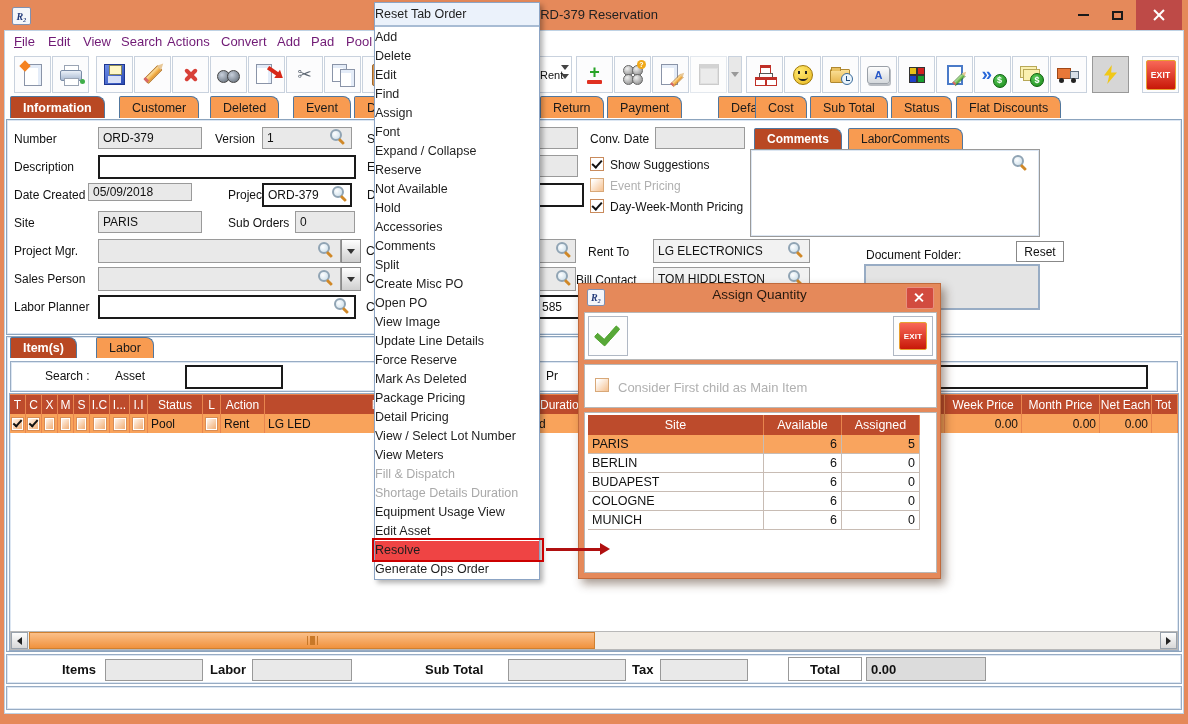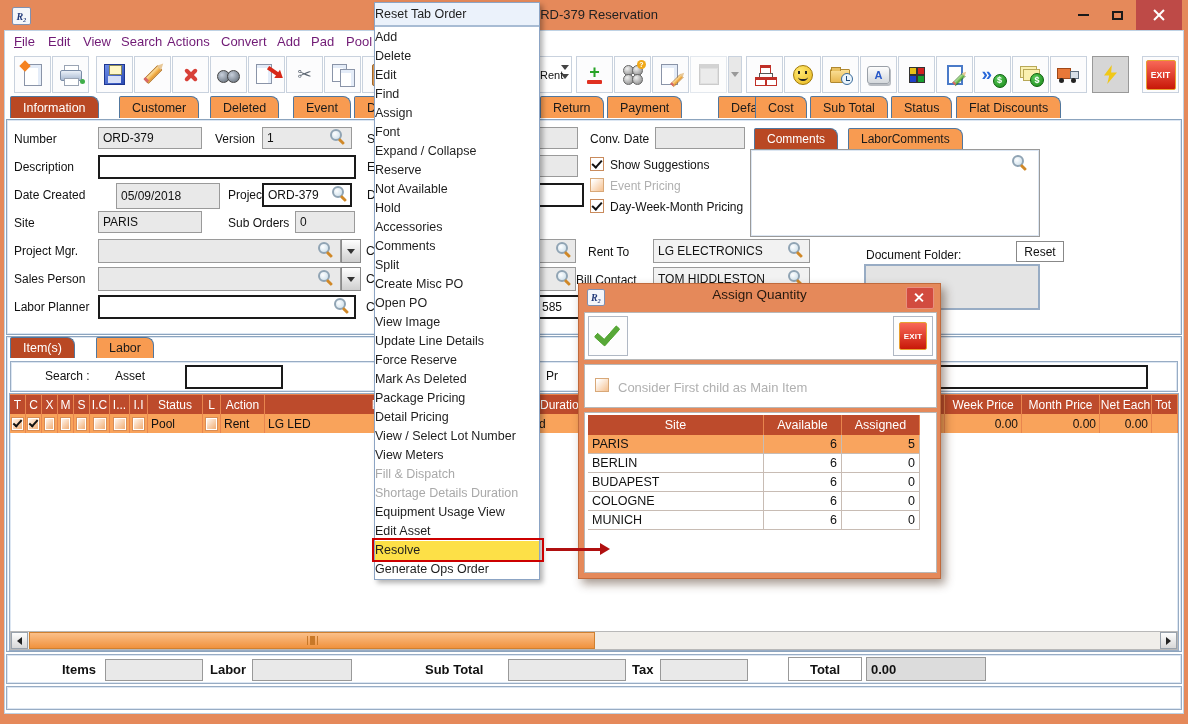--- a/index.html
+++ b/index.html
@@ -92,21 +92,21 @@
   .dn i{position:absolute;width:15px;height:10px;background:#FAF0B0;border:1px solid #B8A858}
   .tk{position:relative;width:24px;height:16px}
   .tk .bx{position:absolute;left:0;top:1px;width:12px;height:9px;background:#E87838;border:1px solid #A04818}
   .tk .cb2{position:absolute;left:13px;top:4px;width:7px;height:6px;background:#D8E0E8;border:1px solid #607080}
   .tk .w1,.tk .w2{position:absolute;bottom:0;width:5px;height:5px;border-radius:50%;background:#222}
   .tk .w1{left:2px}.tk .w2{left:14px}
   .fz{width:13px;height:19px;background:#F0C818;clip-path:polygon(60% 0,0 55%,40% 55%,25% 100%,100% 40%,55% 40%)}
   .exitic{width:28px;height:28px;background:linear-gradient(#F86858,#C81808);border:1px solid #E8A030;border-radius:2px;color:#fff;font-weight:bold;font-size:8.5px;display:flex;align-items:center;justify-content:center;letter-spacing:.2px}
   
   .tab{position:absolute;top:96px;height:22px;background:#F89B51;border:1px solid #51779E;border-bottom:none;border-radius:2px 8px 0 0;font-size:12.5px;color:#1a1a1a;display:flex;align-items:center;padding:0 12px;box-sizing:border-box;white-space:nowrap}
-  .tab.act{background:#B94823;color:#fff;font-weight:normal}
+  .tab.act{background:#B94823;color:#fff;font-weight:bold}
   
   .panel{position:absolute;background:#fff;border:1px solid #8CA4BE;box-shadow:inset 0 0 0 1px #DCE6F2;box-sizing:border-box}
   .lbl{position:absolute;font-size:12px;color:#111;white-space:nowrap}
   .lbl.dim{color:#B0B0B0}
   .fld{position:absolute;background:#E9E9E9;border:1px solid #9A9A9A;font-size:12px;display:flex;align-items:center;padding:0 4px;box-sizing:border-box;white-space:nowrap;overflow:hidden}
   .inp{position:absolute;background:#fff;border:2px solid #1a1a1a;font-size:12px;display:flex;align-items:center;padding:0 4px;box-sizing:border-box}
   .mag{position:absolute;width:17px;height:17px}
   .mag::before{content:"";position:absolute;left:0;top:0;width:8px;height:8px;border:2px solid #90A4B4;border-radius:50%;background:radial-gradient(circle at 35% 35%,#FDFEFF,#C8DCE8)}
   .mag::after{content:"";position:absolute;left:10px;top:9px;width:7px;height:3px;background:#D08828;border-radius:1px;transform:rotate(45deg);transform-origin:0 0}
   .ddb{position:absolute;width:20px;height:24px;background:linear-gradient(#FEFEFE,#CFCFCF);border:1px solid #8A8A8A;display:flex;align-items:center;justify-content:center;box-sizing:border-box}
@@ -123,21 +123,21 @@
   .sbtn{position:absolute;width:17px;height:17px;background:linear-gradient(#FDFDFD,#D8D8D8);border:1px solid #99A2AC;display:flex;align-items:center;justify-content:center;box-sizing:border-box}
   .tl{width:0;height:0;border-top:4px solid transparent;border-bottom:4px solid transparent;border-right:5px solid #222}
   .tr{width:0;height:0;border-top:4px solid transparent;border-bottom:4px solid transparent;border-left:5px solid #222}
   .thumb{position:absolute;background:linear-gradient(#FBC08A,#F0923E);border:1px solid #D08030;box-sizing:border-box;display:flex;align-items:center;justify-content:center}
   .thumb::after{content:"";width:5px;height:9px;border-left:1px solid #C87828;border-right:1px solid #C87828;background:#C87828;background-clip:content-box;padding:0 2px}
   
   .cmenu{position:absolute;left:374px;top:2px;width:166px;background:#fff;border:1px solid #8CA4C4;box-shadow:3px 3px 5px rgba(0,0,0,.3);z-index:30;box-sizing:border-box}
   .mi{height:19px;line-height:19px;font-size:12.5px;color:#1e1e1e;white-space:nowrap;overflow:hidden}
   .mi.first{height:22px;line-height:22px;background:#EBF2FB;border-bottom:2px solid #A8BCD4;margin-bottom:1px}
   .mi.dis{color:#A9A9A9}
-  .mi.hl{background:#fde047}
+  .mi.hl{background:#ef4444}
   
   .dlg{position:absolute;left:578px;top:283px;width:363px;height:296px;background:#E5895A;border:1px solid #C06A3C;box-shadow:4px 5px 9px rgba(60,30,10,.45);z-index:20;box-sizing:border-box}
   .dtitle{position:absolute;left:0;top:3px;right:0;text-align:center;font-size:13.5px;color:#26190f}
   .dclose{position:absolute;right:6px;top:3px;width:26px;height:20px;background:#D24B3F;border:1px solid #E89080;border-radius:2px}
   .dclose::before,.dclose::after{content:"";position:absolute;left:11px;top:4px;width:2px;height:11px;background:#fff}
   .dclose::before{transform:rotate(45deg)}.dclose::after{transform:rotate(-45deg)}
   .dpanel{position:absolute;background:#fff;border:1px solid #B8B8B8;box-sizing:border-box}
   .dbtn{position:absolute;width:40px;height:40px;background:#FDFDFD;border:1px solid #B0B8C4;display:flex;align-items:center;justify-content:center;box-sizing:border-box}
   .chk{width:18px;height:9px;border-left:6px solid #58A838;border-bottom:6px solid #58A838;transform:rotate(-48deg) translate(2px,-3px);border-radius:2px}
   .dh{position:absolute;height:20px;background:#BD4B2C;color:#fff;font-size:12.5px;display:flex;align-items:center;justify-content:center;border-right:1px solid #E8854E;box-sizing:border-box}
@@ -335,21 +335,21 @@
   <span class="lbl" style="left:14px;top:132px">Number</span>
   <div class="fld" style="left:98px;top:127px;width:104px;height:22px">ORD-379</div>
   <span class="lbl" style="left:215px;top:132px">Version</span>
   <div class="fld" style="left:262px;top:127px;width:90px;height:22px">1</div>
   <span class="mag" style="left:330px;top:129px"></span>
 
   <span class="lbl" style="left:14px;top:160px">Description</span>
   <div class="inp" style="left:98px;top:155px;width:258px;height:24px"></div>
 
   <span class="lbl" style="left:14px;top:188px">Date Created</span>
-  <div class="fld" style="left:116px;top:183px;width:104px;height:26px">05/09/2018</div>
+  <div class="fld" style="left:88px;top:183px;width:104px;height:18px">05/09/2018</div>
   <span class="lbl" style="left:228px;top:188px">Project</span>
   <div class="inp" style="left:262px;top:183px;width:90px;height:24px">ORD-379</div>
   <span class="mag" style="left:332px;top:186px"></span>
 
   <span class="lbl" style="left:14px;top:216px">Site</span>
   <div class="fld" style="left:98px;top:211px;width:104px;height:22px">PARIS</div>
   <span class="lbl" style="left:228px;top:216px">Sub Orders</span>
   <div class="fld" style="left:295px;top:211px;width:60px;height:22px">0</div>
 
   <span class="lbl" style="left:14px;top:244px">Project Mgr.</span>

